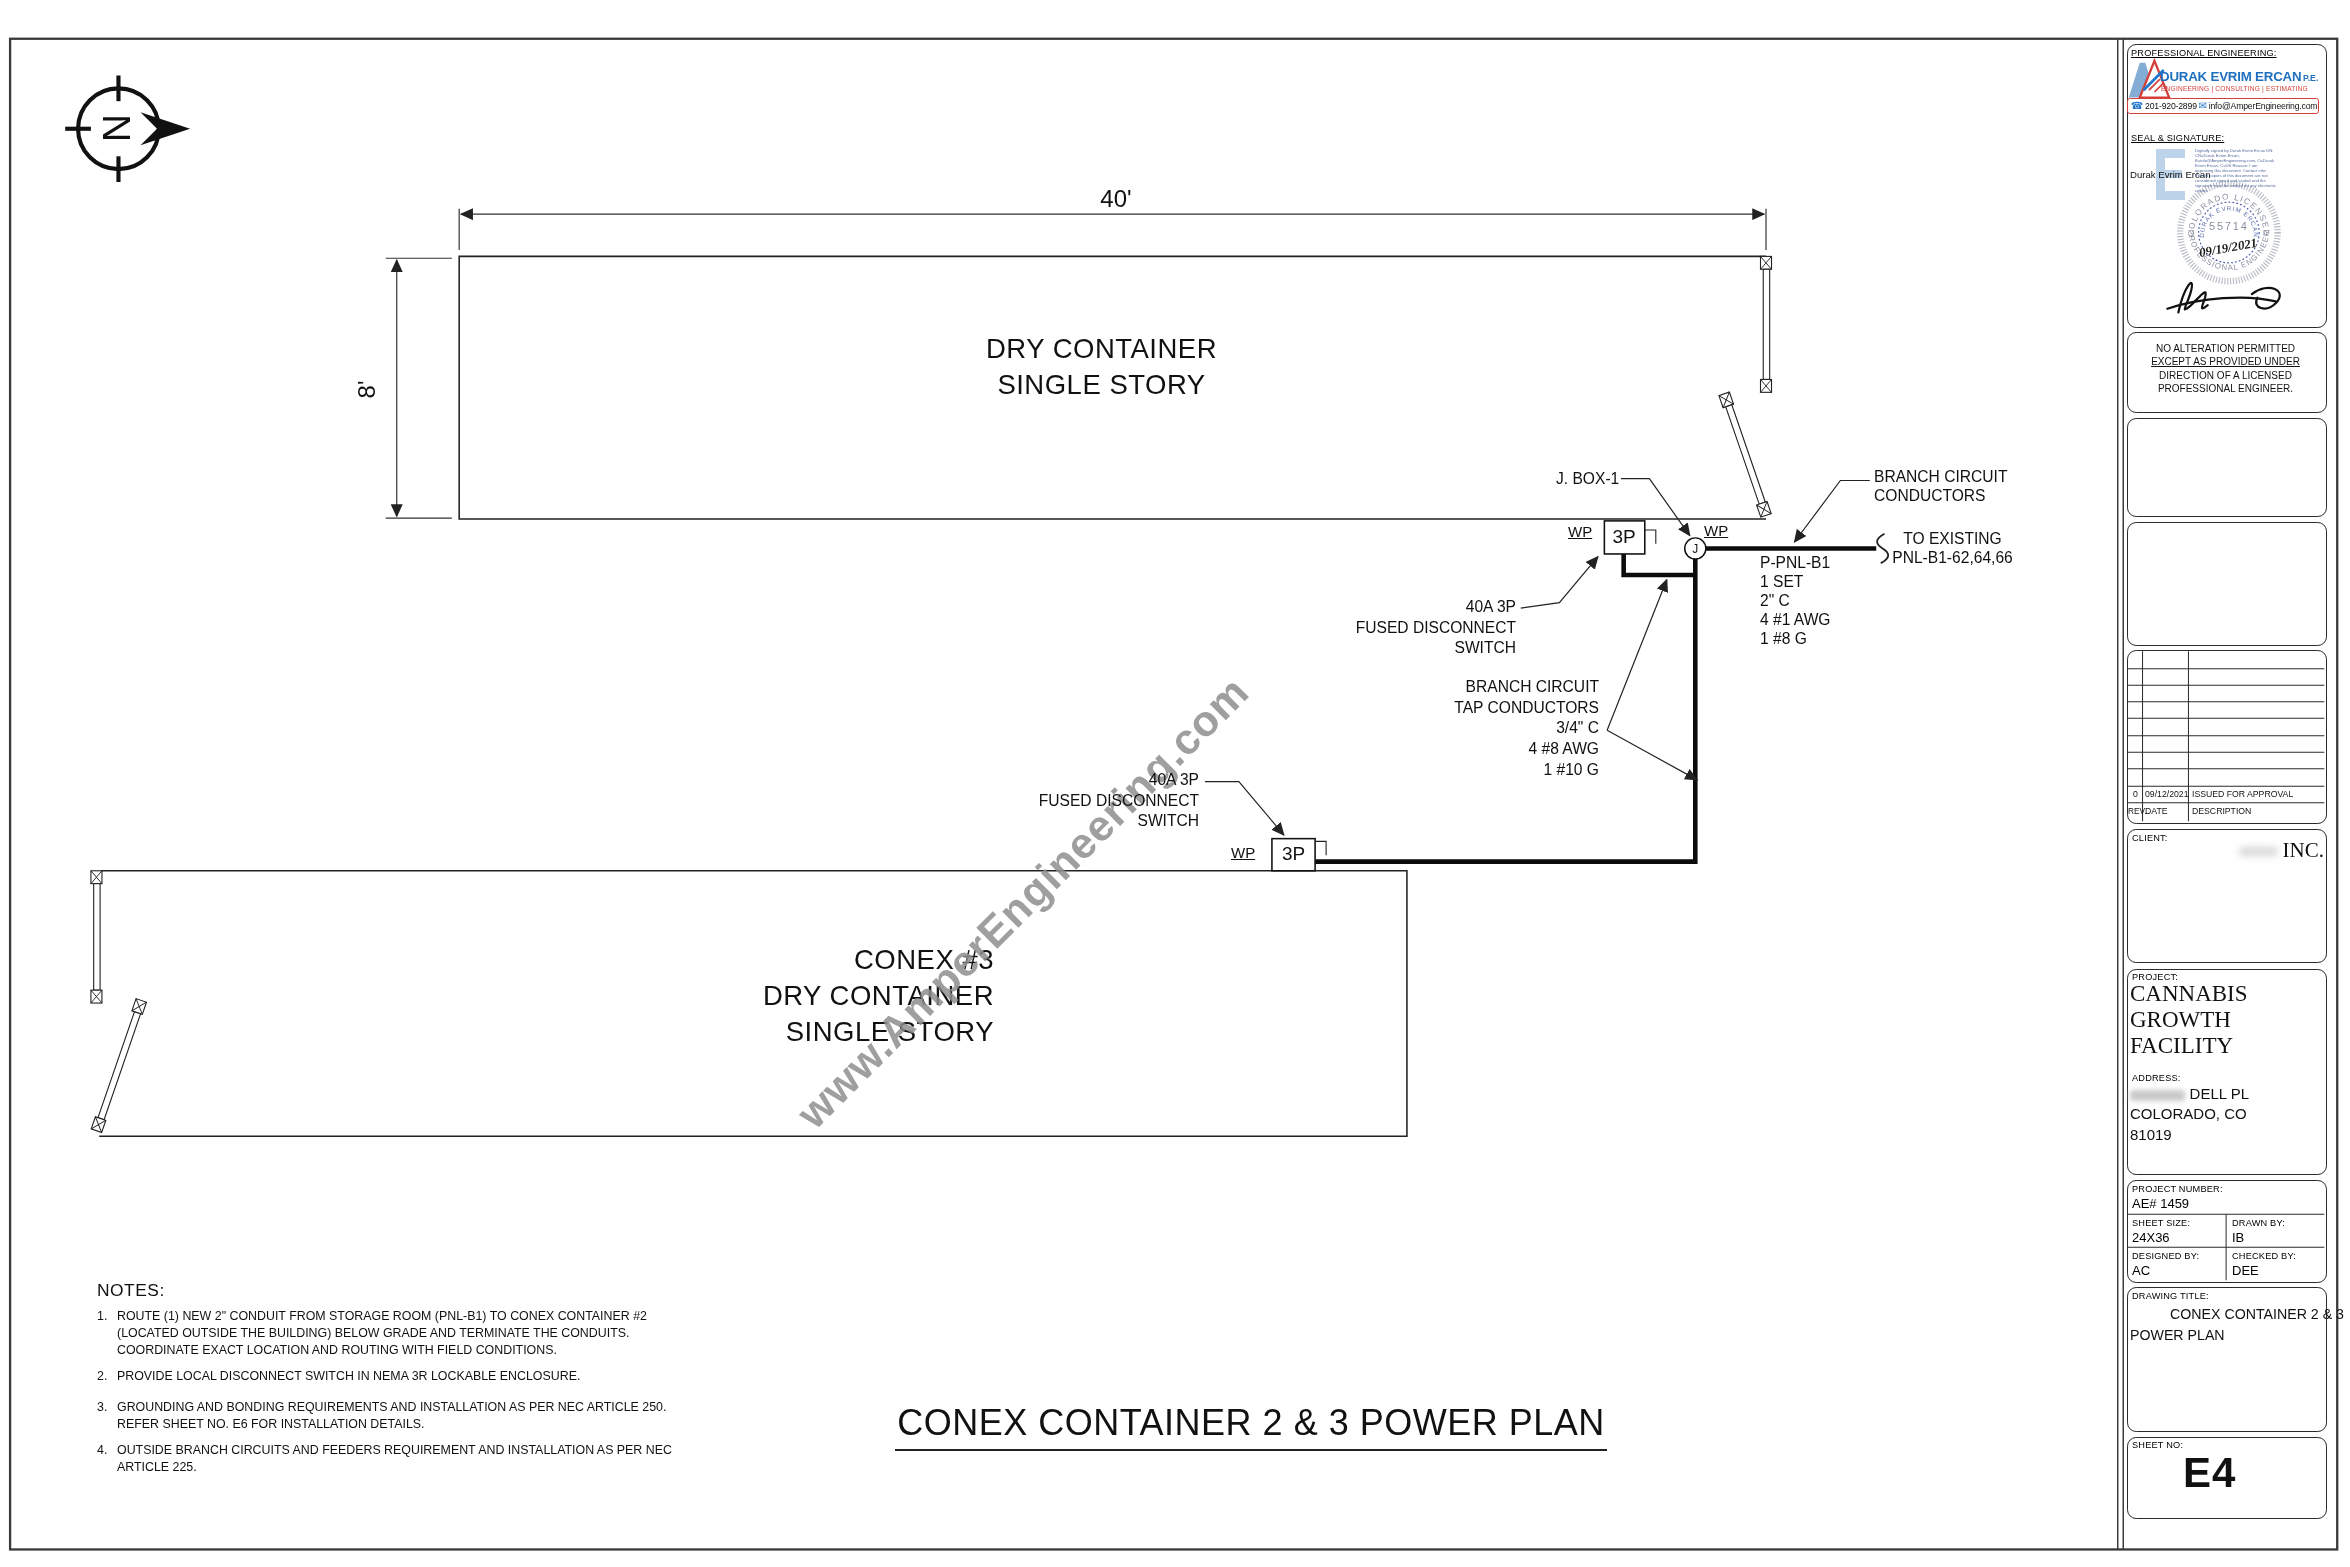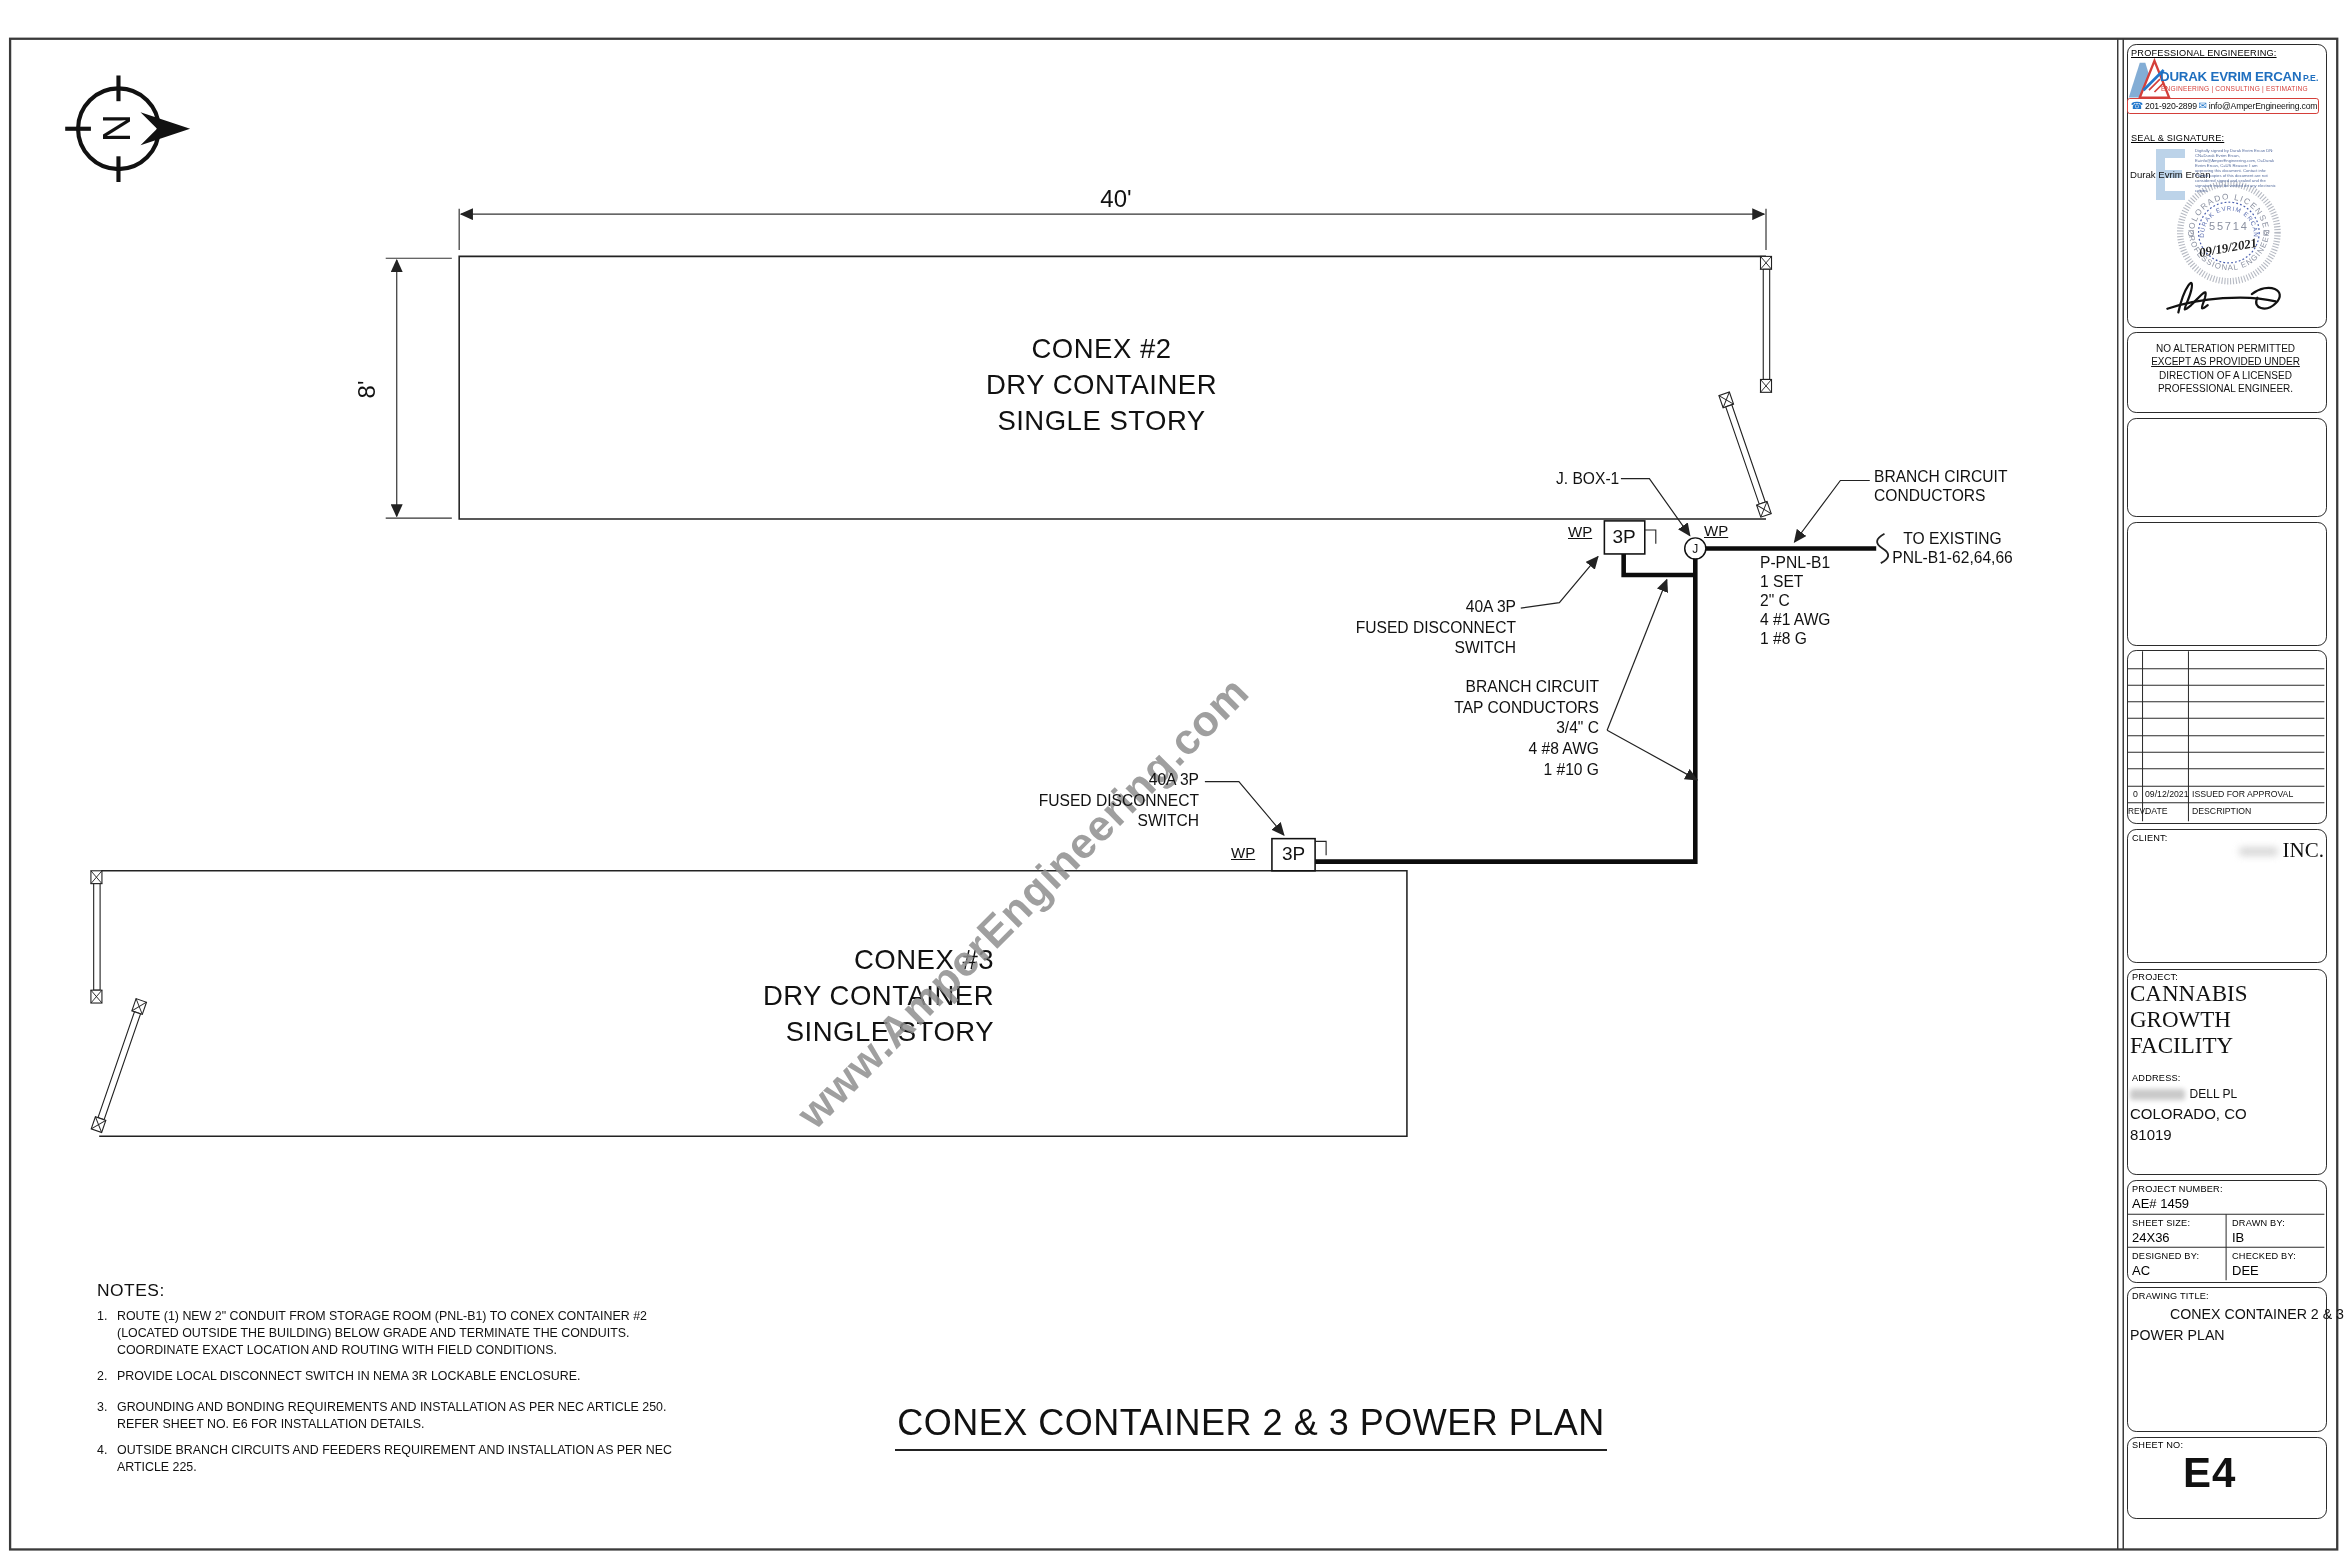--- a/index.html
+++ b/index.html
@@ -179,21 +179,20 @@
     <path d="M 2452 320 C 2470 306 2492 316 2478 330 C 2468 340 2452 336 2458 324"></path>
   </g>
 </svg>
 
 <div class="abs lbl north-n" style="left:99px;top:108px;width:37px;height:40px;text-align:center;">N</div>
 
 <div class="abs lbl ctr" style="left:1084px;top:185px;width:64px;font-size:24px;">40'</div>
 <div class="abs lbl ctr" style="left:349px;top:375px;width:37px;height:29px;font-size:24px;transform:rotate(-90deg);">8'</div>
 
 <div class="abs ctr" style="left:872px;top:331px;width:459px;">
-  <div class="lbl conex-label">CONEX #2</div>
   <div class="lbl conex-label">DRY CONTAINER</div>
   <div class="lbl conex-label">SINGLE STORY</div>
 </div>
 
 <div class="abs ctr" style="left:535px;top:942px;width:459px;text-align:right;">
   <div class="lbl conex-label">CONEX #3</div>
   <div class="lbl conex-label">DRY CONTAINER</div>
   <div class="lbl conex-label">SINGLE STORY</div>
 </div>
 
@@ -332,21 +331,21 @@
 <div class="abs lbl serif rgt" style="left:2241px;top:838px;width:83px;font-size:21px;">INC.</div>
 
 <div class="abs lbl tb-label" style="left:2132px;top:972px;">PROJECT:</div>
 <div class="abs" style="left:2130px;top:981px;">
   <div class="lbl serif" style="font-size:23px;line-height:26px;">CANNABIS</div>
   <div class="lbl serif" style="font-size:23px;line-height:26px;">GROWTH</div>
   <div class="lbl serif" style="font-size:23px;line-height:26px;">FACILITY</div>
 </div>
 <div class="abs lbl tb-label" style="left:2132px;top:1073px;">ADDRESS:</div>
 <div class="abs" style="left:2130px;top:1085px;height:16.5px;">
-  <span class="redact"></span><span class="lbl" style="font-size:12px;">DELL PL</span>
+  <span class="redact"></span><span class="lbl" style="font-size:15px;">DELL PL</span>
 </div>
 <div class="abs lbl" style="left:2130px;top:1105px;font-size:15px;">COLORADO, CO</div>
 <div class="abs lbl" style="left:2130px;top:1126px;font-size:15px;">81019</div>
 
 <div class="abs lbl tb-label" style="left:2132px;top:1184px;">PROJECT NUMBER:</div>
 <div class="abs lbl tb-val" style="left:2132px;top:1196px;">AE# 1459</div>
 <div class="abs lbl tb-label" style="left:2132px;top:1218px;">SHEET SIZE:</div>
 <div class="abs lbl tb-val" style="left:2132px;top:1230px;">24X36</div>
 <div class="abs lbl tb-label" style="left:2232px;top:1218px;">DRAWN BY:</div>
 <div class="abs lbl tb-val" style="left:2232px;top:1230px;">IB</div>

